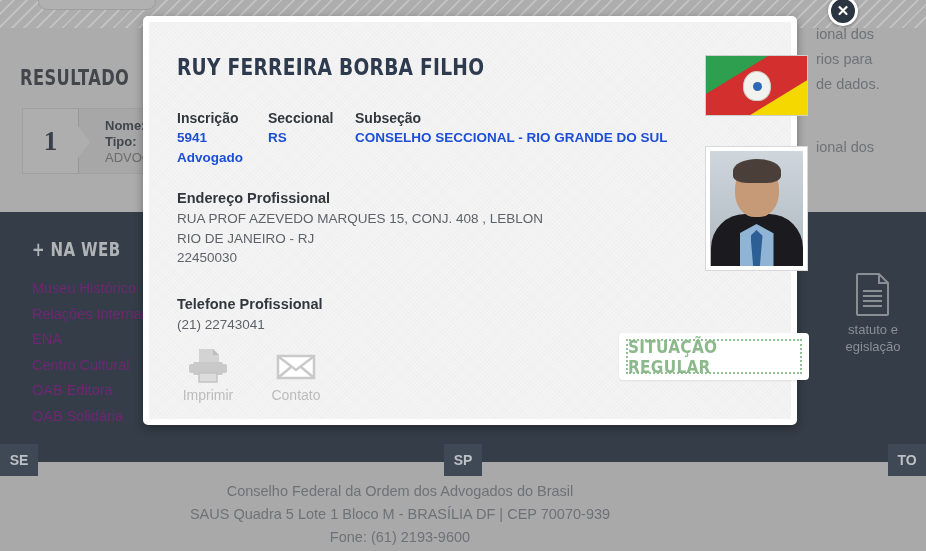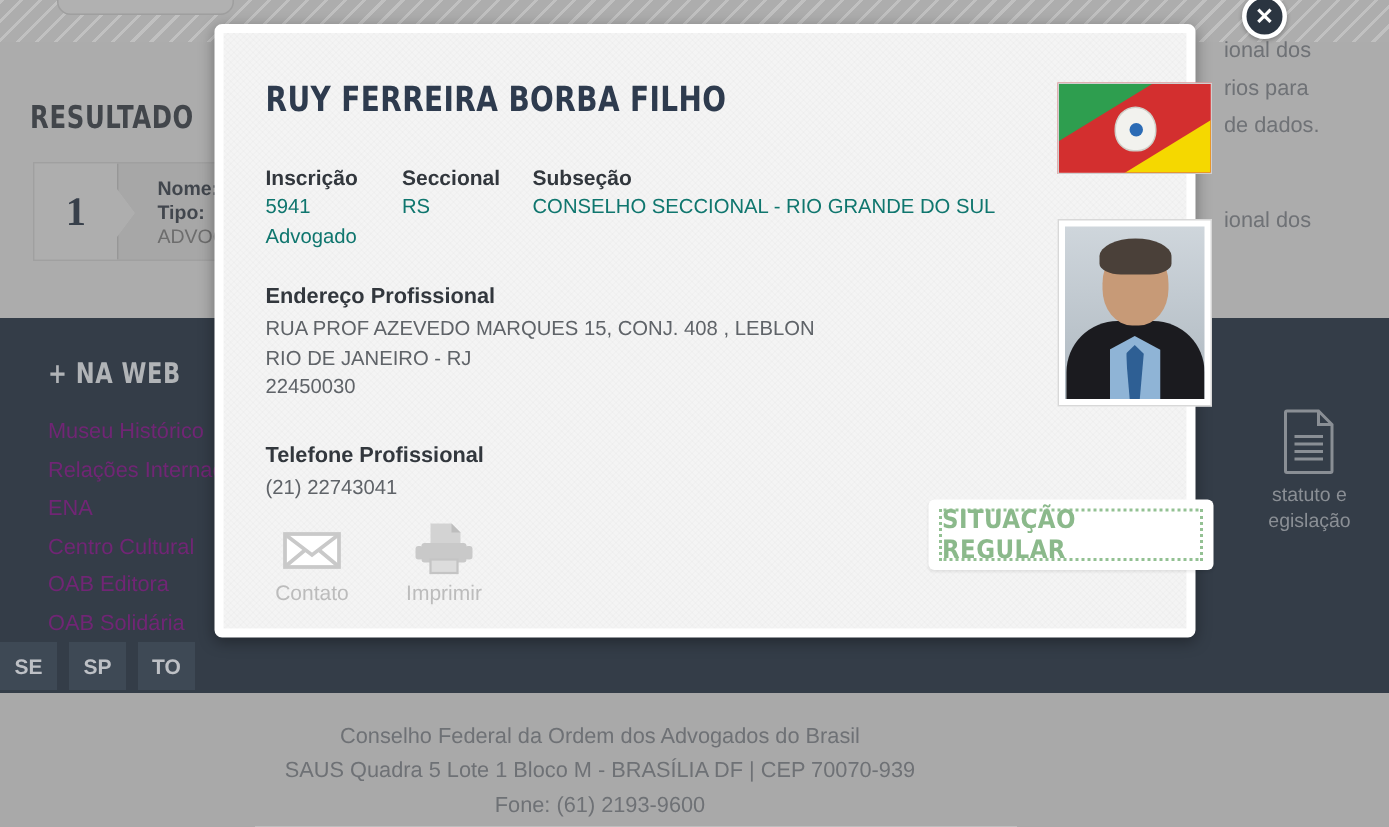--- a/index.html
+++ b/index.html
@@ -99,22 +99,22 @@
   }
 
   .footer-icon-block {
     position: absolute; right: 10px; top: 272px; width: 86px; text-align: center;
   }
   .footer-icon-block .lbl {
     font-size: 13px; line-height: 17px; color: #8d9299; margin-top: 5px;
   }
 
   .states-row {
-    position: absolute; left: 0; top: 428px; width: 926px;
-    display: flex; justify-content: flex-start; gap: 8px;
+    position: absolute; left: 0; top: 444px; width: 926px;
+    display: flex; justify-content: space-between; gap: 8px;
   }
   .state-btn {
     width: 38px; height: 32px; background: #364250;
     display: flex; align-items: center; justify-content: center;
     font-size: 14px; font-weight: bold; color: #c6cad0;
     cursor: pointer;
   }
 
   .footer-legal {
     position: absolute; left: 0; top: 480px; width: 800px;
@@ -153,21 +153,21 @@
   .person-name {
     font-family: "DejaVu Sans Condensed", "Liberation Sans Narrow", "Liberation Sans", sans-serif;
     font-weight: bold; font-size: 23px; color: #2e3b4e;
     letter-spacing: .3px; margin-top: 10px;
     transform: scaleX(.90); transform-origin: left center;
   }
 
   .fields-row { display: flex; margin-top: 29px; }
   .field-col { margin-right: 0; }
   .field-label { font-size: 14px; font-weight: bold; color: #32373d; line-height: 19px; }
-  .field-value { font-size: 13.5px; color: #0f766e; line-height: 20px; }
+  .field-value { font-size: 13.5px; color: #1d4ed8; line-height: 20px; font-weight: bold; }
 
   .block { margin-top: 20px; }
   .block-label { font-size: 14.5px; font-weight: bold; color: #32373d; line-height: 21px; }
   .block-line { font-size: 13.5px; color: #5f6368; line-height: 19.5px; }
 
   .actions { position: absolute; left: 28px; top: 325px; display: flex; gap: 26px; }
   .action { width: 62px; text-align: center; cursor: pointer; }
   .action .lbl { font-size: 14px; color: #bcbcbc; margin-top: 2px; }
 
   .status-badge {
@@ -334,40 +334,40 @@
 
       <div class="block" style="margin-top:26px;">
         <div class="block-label">Telefone Profissional</div>
         <div class="block-line">(21)  22743041</div>
       </div>
 
       <div class="actions">
         <div class="action">
           <span>
             <svg width="42" height="38" viewBox="0 0 42 38" style="margin:0 auto;">
-              <rect x="3" y="9" width="36" height="22" fill="#ffffff" stroke="#c9c9c9" stroke-width="2.5"></rect>
-              <path d="M4 10 L21 23 L38 10" fill="none" stroke="#c9c9c9" stroke-width="2.5"></path>
-              <path d="M4 30 L16 20 M38 30 L26 20" fill="none" stroke="#c9c9c9" stroke-width="2.5"></path>
-            </svg>
-          </span>
-          <div class="lbl">Contato</div>
-        </div>
-        <div class="action">
-          <span>
-            <svg width="42" height="38" viewBox="0 0 42 38" style="margin:0 auto;">
               <path d="M12 2 h14 l6 6 v7 H12 z" fill="#d3d3d3"></path>
               <path d="M26 2 v6 h6" fill="#bdbdbd"></path>
               <rect x="6" y="15" width="30" height="13" rx="2" fill="#c9c9c9"></rect>
               <rect x="2" y="17" width="5" height="9" rx="2" fill="#c9c9c9"></rect>
               <rect x="35" y="17" width="5" height="9" rx="2" fill="#c9c9c9"></rect>
               <rect x="12" y="26" width="18" height="9" fill="#dcdcdc" stroke="#c4c4c4" stroke-width="1.5"></rect>
             </svg>
           </span>
           <div class="lbl">Imprimir</div>
         </div>
+        <div class="action">
+          <span>
+            <svg width="42" height="38" viewBox="0 0 42 38" style="margin:0 auto;">
+              <rect x="3" y="9" width="36" height="22" fill="#ffffff" stroke="#c9c9c9" stroke-width="2.5"></rect>
+              <path d="M4 10 L21 23 L38 10" fill="none" stroke="#c9c9c9" stroke-width="2.5"></path>
+              <path d="M4 30 L16 20 M38 30 L26 20" fill="none" stroke="#c9c9c9" stroke-width="2.5"></path>
+            </svg>
+          </span>
+          <div class="lbl">Contato</div>
+        </div>
       </div>
 
       <div class="status-badge">
         <div class="inner">SITUAÇÃO REGULAR</div>
       </div>
 
       <div class="flag">
         <svg width="103" height="61" viewBox="0 0 103 61" style="position:absolute;left:0;top:0;">
           <rect width="103" height="61" fill="#d32f2f"></rect>
           <polygon points="0,0 62,0 0,38" fill="#2e9e4f"></polygon>

